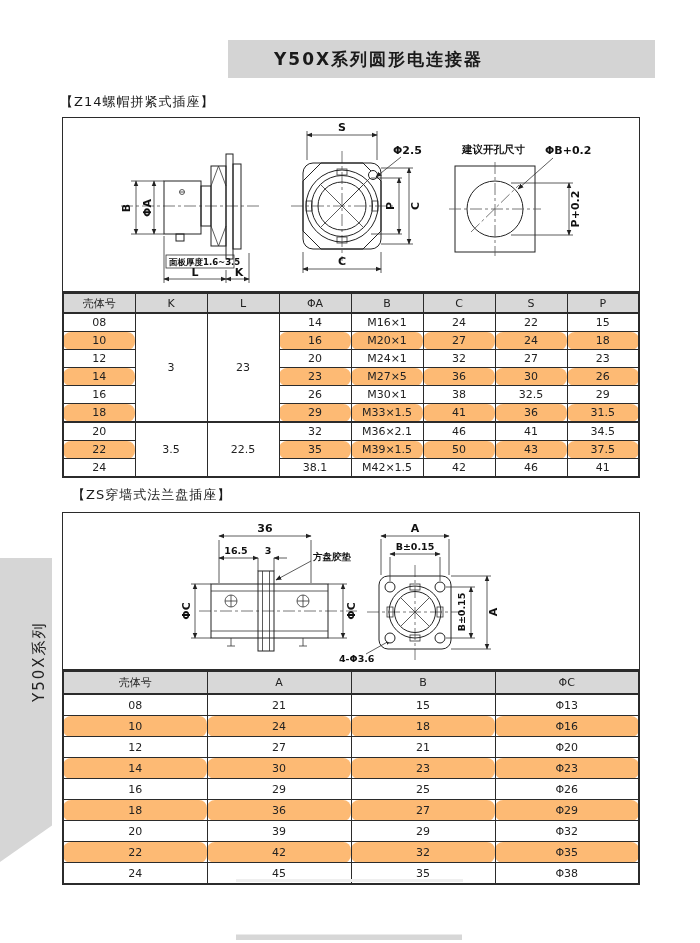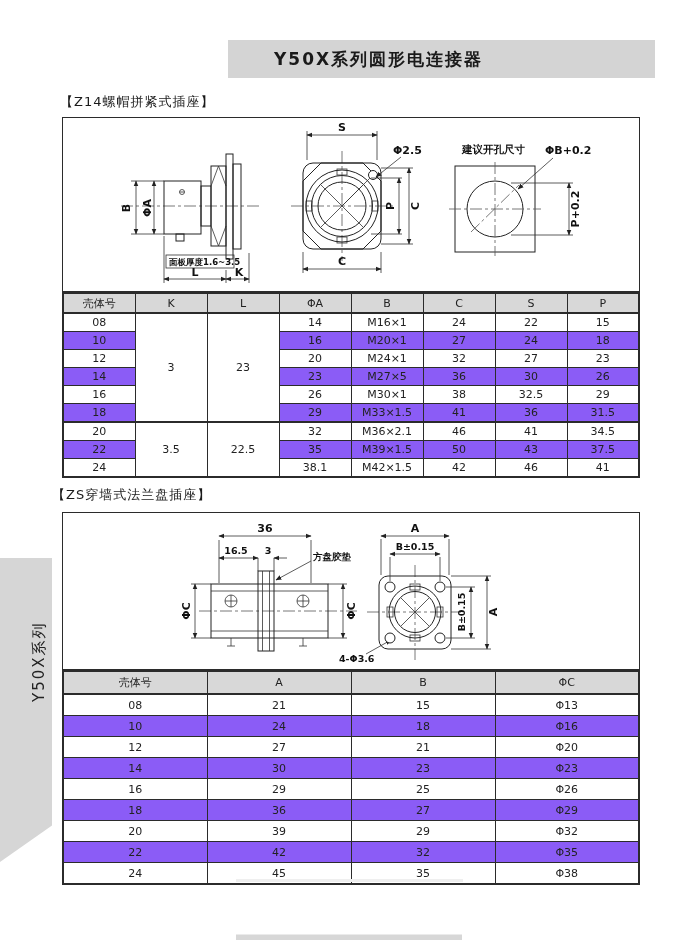--- a/index.html
+++ b/index.html
@@ -6,21 +6,21 @@
   body{width:700px;height:943px;position:relative;background:#ffffff;overflow:hidden;
        font-family:"DejaVu Sans","Liberation Sans",sans-serif;color:#1a1a1a;}
   .abs{position:absolute;}
   
   .title-bar{left:228px;top:40px;width:427px;height:38px;background:#d4d4d4;
              font-size:17px;font-weight:bold;line-height:38px;padding-left:46px;
              letter-spacing:2px;box-sizing:border-box;}
   
   .sec-head{font-size:13px;font-weight:normal;letter-spacing:1px;}
   #sec1-head{left:60px;top:93px;}
-  #sec2-head{left:52px;top:486px;}
+  #sec2-head{left:72px;top:486px;}
   
   .draw-box{border:1px solid #2b2b2b;background:#fff;box-sizing:border-box;}
   #box1{left:62px;top:117px;width:578px;height:175px;}
   #box2{left:62px;top:512px;width:578px;height:158px;}
   svg text{fill:#111;}
   .dim{font-size:11px;font-weight:bold;}
   .dim-s{font-size:9.5px;font-weight:bold;}
   .note{font-size:8.5px;font-weight:bold;}
   .ln{stroke:#222;stroke-width:1;fill:none;}
   .thin{stroke:#333;stroke-width:0.8;fill:none;}
@@ -29,21 +29,21 @@
   
   table{border-collapse:collapse;table-layout:fixed;font-size:11px;color:#222;}
   th,td{border:1px solid #2b2b2b;text-align:center;padding:0;overflow:hidden;white-space:nowrap;}
   th{font-weight:normal;background:#d8d8d8;font-size:11px;}
   #table1{left:62px;top:292px;width:578px;}
   #table1 th{height:18px;}
   #table1 td{height:17px;}
   #table2{left:62px;top:670px;width:578px;}
   #table2 th{height:21px;}
   #table2 td{height:20px;}
-  tr.g td{background:#8b5cf6;}
+  tr.g td{background:#fdba74;border-radius:8px;}
   td.merged{background:#ffffff;}
   table{border:2px solid #2b2b2b;}
   thead th{border-bottom:2px solid #2b2b2b;margin-top:36px;}
   tr.grp td{border-top:2px solid #2b2b2b;}
   
   .side-tab{left:0;top:558px;width:52px;height:304px;background:#d6d6d6;
             clip-path:polygon(0 0,100% 0,100% 88%,0 100%);}
   .side-tab-label{left:30px;top:702px;transform:rotate(-90deg);transform-origin:0 0;
                   font-size:15px;letter-spacing:2px;white-space:nowrap;color:#222;}
   

